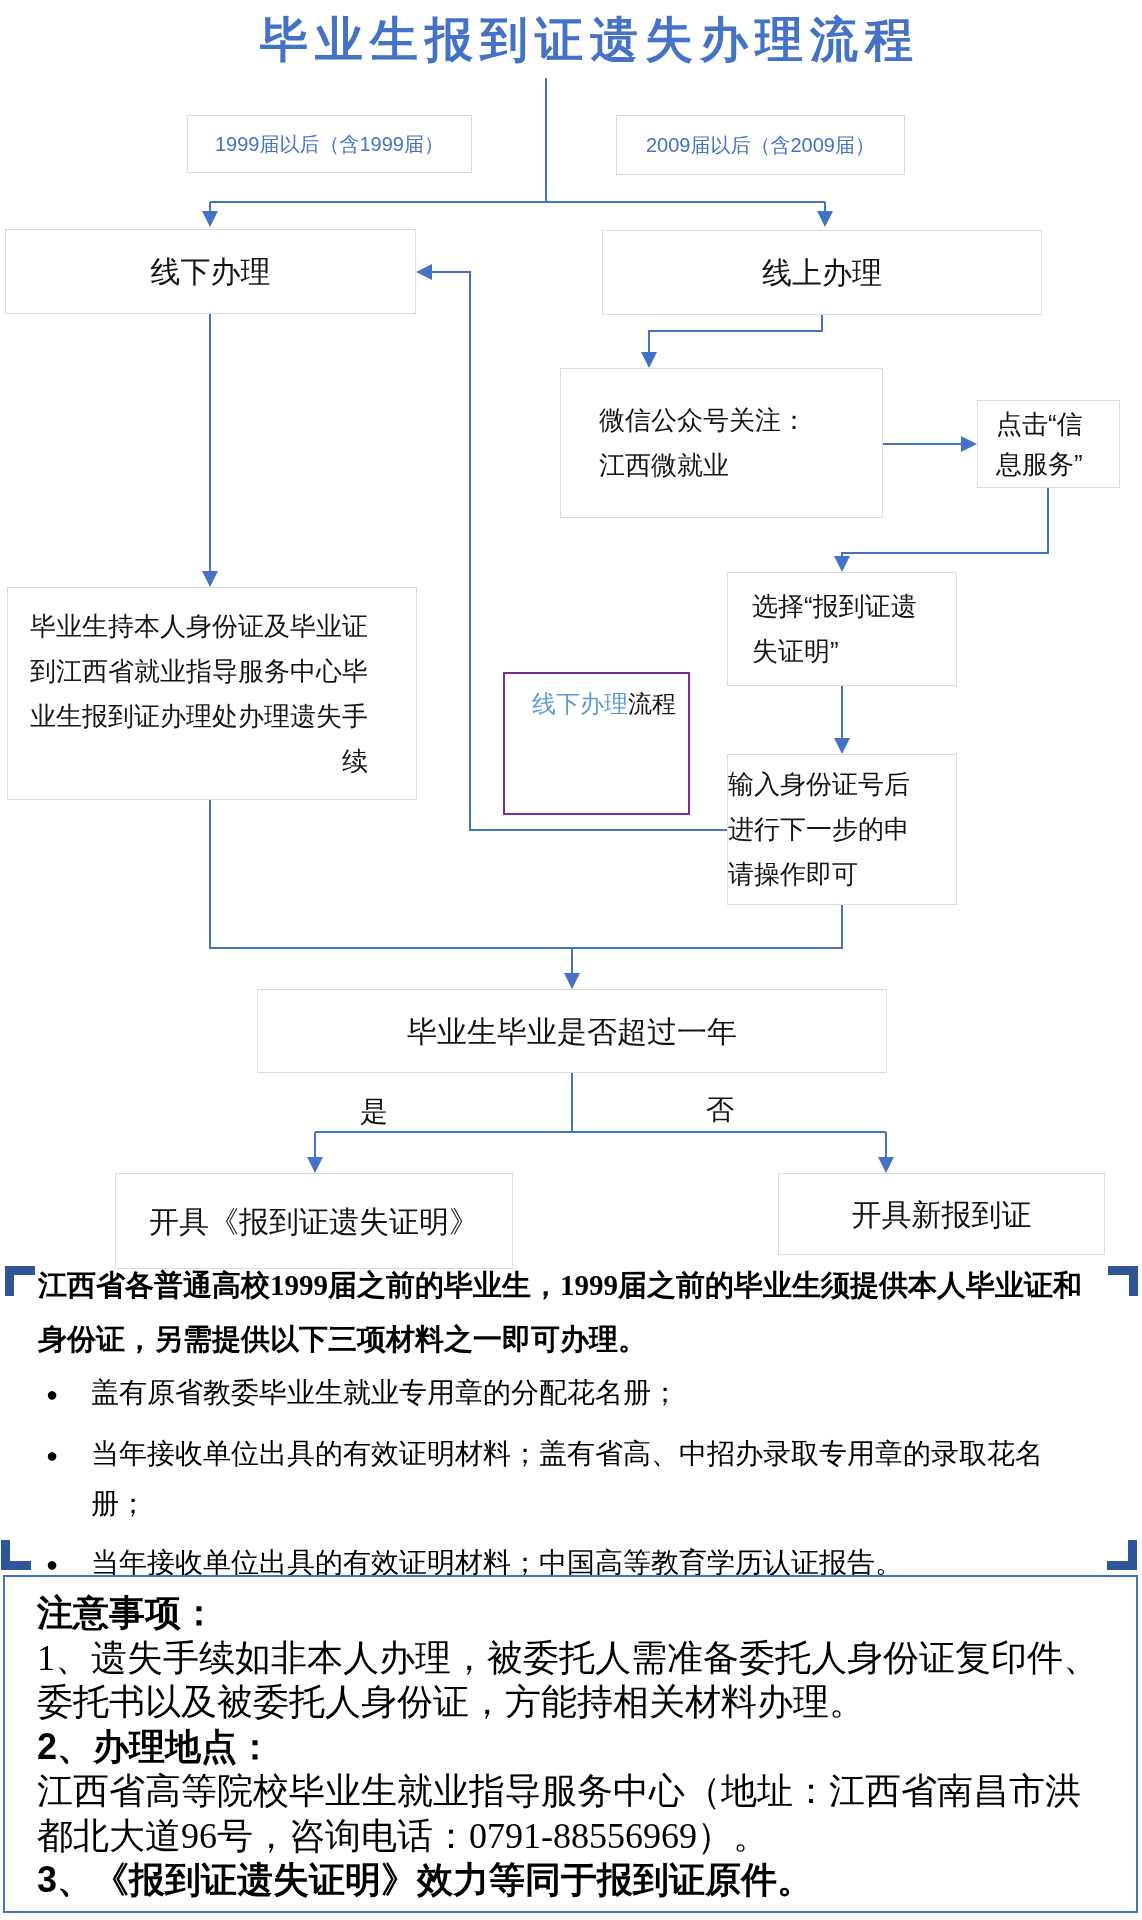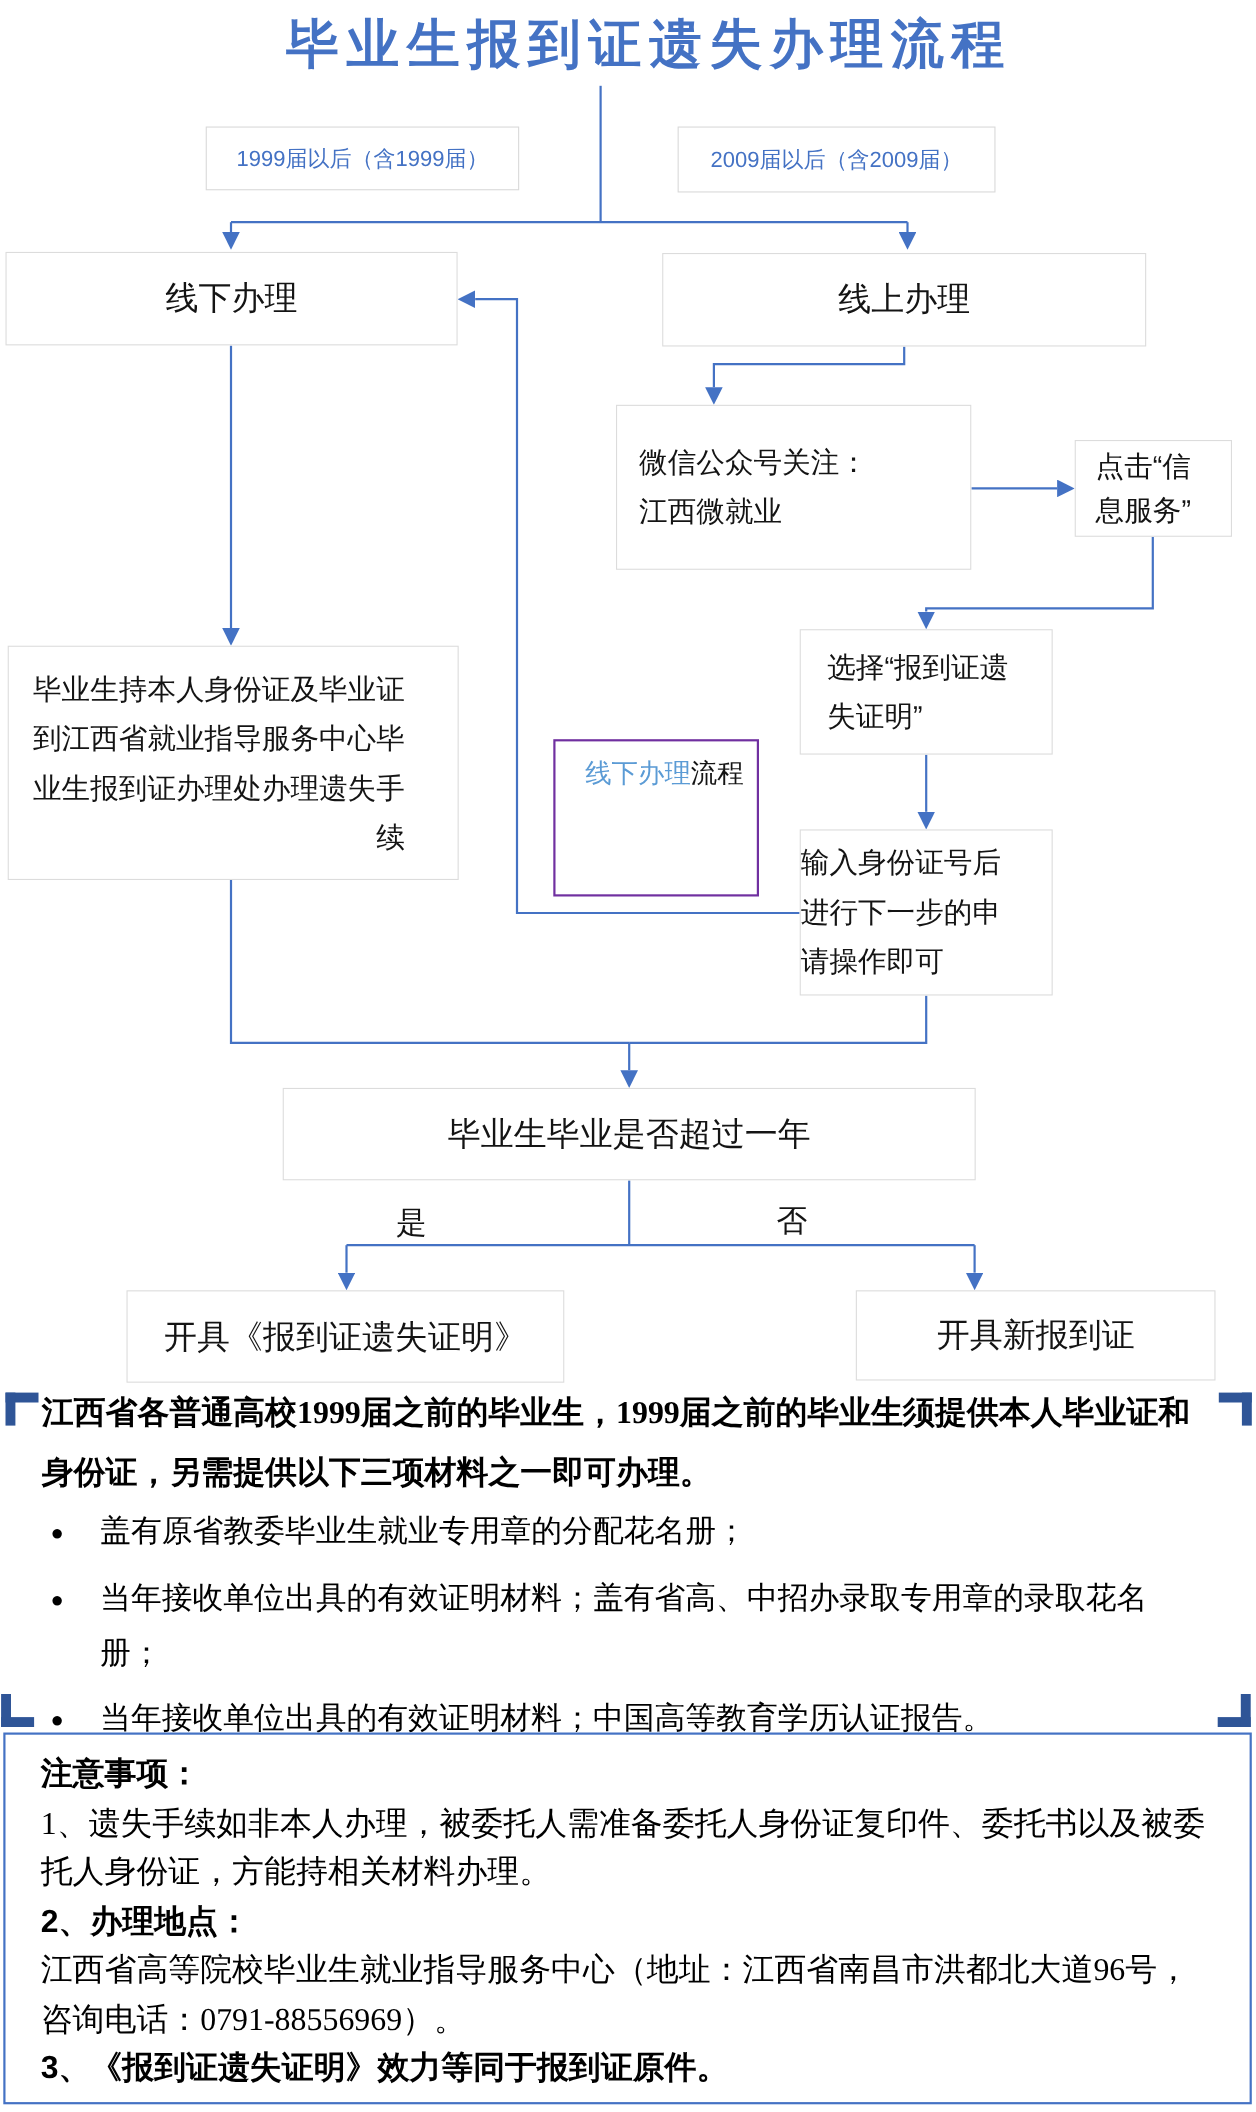--- a/index.html
+++ b/index.html
@@ -48,21 +48,21 @@
     font-family:"Liberation Serif", serif;font-weight:bold;
     font-size:29px;line-height:54px;color:#000;
   }
   .bullets{left:46px;top:1368px;width:1010px;font-family:"Liberation Serif", serif;font-size:28px;color:#000;}
   .bullet{display:flex;margin-bottom:9px;line-height:50px;}
   .bullet .dot{width:45px;flex:0 0 45px;font-size:20px;line-height:52px;color:#000;}
   .bullet .btxt{flex:1;}
   .notes-box{
     left:3px;top:1575px;width:1135px;height:338px;
     border:2px solid #4472c4;background:#fff;
-    font-family:"Liberation Serif", serif;font-size:29px;line-height:44.5px;color:#000;
+    font-family:"Liberation Serif", serif;font-size:36px;line-height:44.5px;color:#000;
     padding:14px 30px 0 32px;
   }
   .notes-box .bold{font-weight:bold;font-family:"Liberation Sans", sans-serif;}
 </style>
 </head>
 <body>
 
 <div class="stage">
 
   <svg id="wires" viewBox="0 0 1142 1920" xmlns="http://www.w3.org/2000/svg">
@@ -93,42 +93,42 @@
   </svg>
 
   <div class="abs title">毕业生报到证遗失办理流程</div>
 
   <div class="abs branch-label" style="left:187px;top:115px;width:285px;height:58px;">1999届以后（含1999届）</div>
   <div class="abs branch-label" style="left:616px;top:115px;width:289px;height:60px;">2009届以后（含2009届）</div>
 
   <div class="abs fbox center big" style="left:5px;top:229px;width:411px;height:85px;">线下办理</div>
   <div class="abs fbox center big" style="left:602px;top:230px;width:440px;height:85px;">线上办理</div>
 
-  <div class="abs fbox" style="left:560px;top:368px;width:323px;height:150px;padding-left:20px;">微信公众号关注：
+  <div class="abs fbox" style="left:560px;top:368px;width:323px;height:150px;padding-left:38px;">微信公众号关注：
 江西微就业</div>
   <div class="abs fbox" style="left:977px;top:400px;width:143px;height:88px;padding-left:18px;line-height:40px;">点击“信
 息服务”</div>
   <div class="abs fbox" style="left:727px;top:572px;width:230px;height:114px;padding-left:24px;">选择“报到证遗
 失证明”</div>
   <div class="abs fbox" style="left:727px;top:754px;width:230px;height:151px;">输入身份证号后
 进行下一步的申
 请操作即可</div>
 
   <div class="abs purple-box"><span class="link-blue">线下办理</span><span>流程</span></div>
 
   <div class="abs fbox" style="left:7px;top:587px;width:410px;height:213px;padding-left:22px;text-align:right;">毕业生持本人身份证及毕业证
 到江西省就业指导服务中心毕
 业生报到证办理处办理遗失手
 续</div>
 
   <div class="abs fbox center big" style="left:257px;top:989px;width:630px;height:84px;">毕业生毕业是否超过一年</div>
   <div class="abs yn-label" style="left:360px;top:1093px;">是</div>
   <div class="abs yn-label" style="left:706px;top:1091px;">否</div>
 
-  <div class="abs fbox center big" style="left:115px;top:1173px;width:398px;height:84px;">开具《报到证遗失证明》</div>
+  <div class="abs fbox center big" style="left:115px;top:1173px;width:398px;height:96px;">开具《报到证遗失证明》</div>
   <div class="abs fbox center big" style="left:730px;top:1173px;width:327px;height:82px;margin-left:48px;">开具新报到证</div>
 
   <div class="crn tl" style="left:5px;top:1266px;"></div>
   <div class="crn tr" style="left:1108px;top:1266px;"></div>
   <div class="crn bl" style="left:1px;top:1540px;"></div>
   <div class="crn br" style="left:1107px;top:1540px;"></div>
 
   <div class="abs intro">江西省各普通高校1999届之前的毕业生，1999届之前的毕业生须提供本人毕业证和身份证，另需提供以下三项材料之一即可办理。</div>
 
   <div class="abs bullets">

